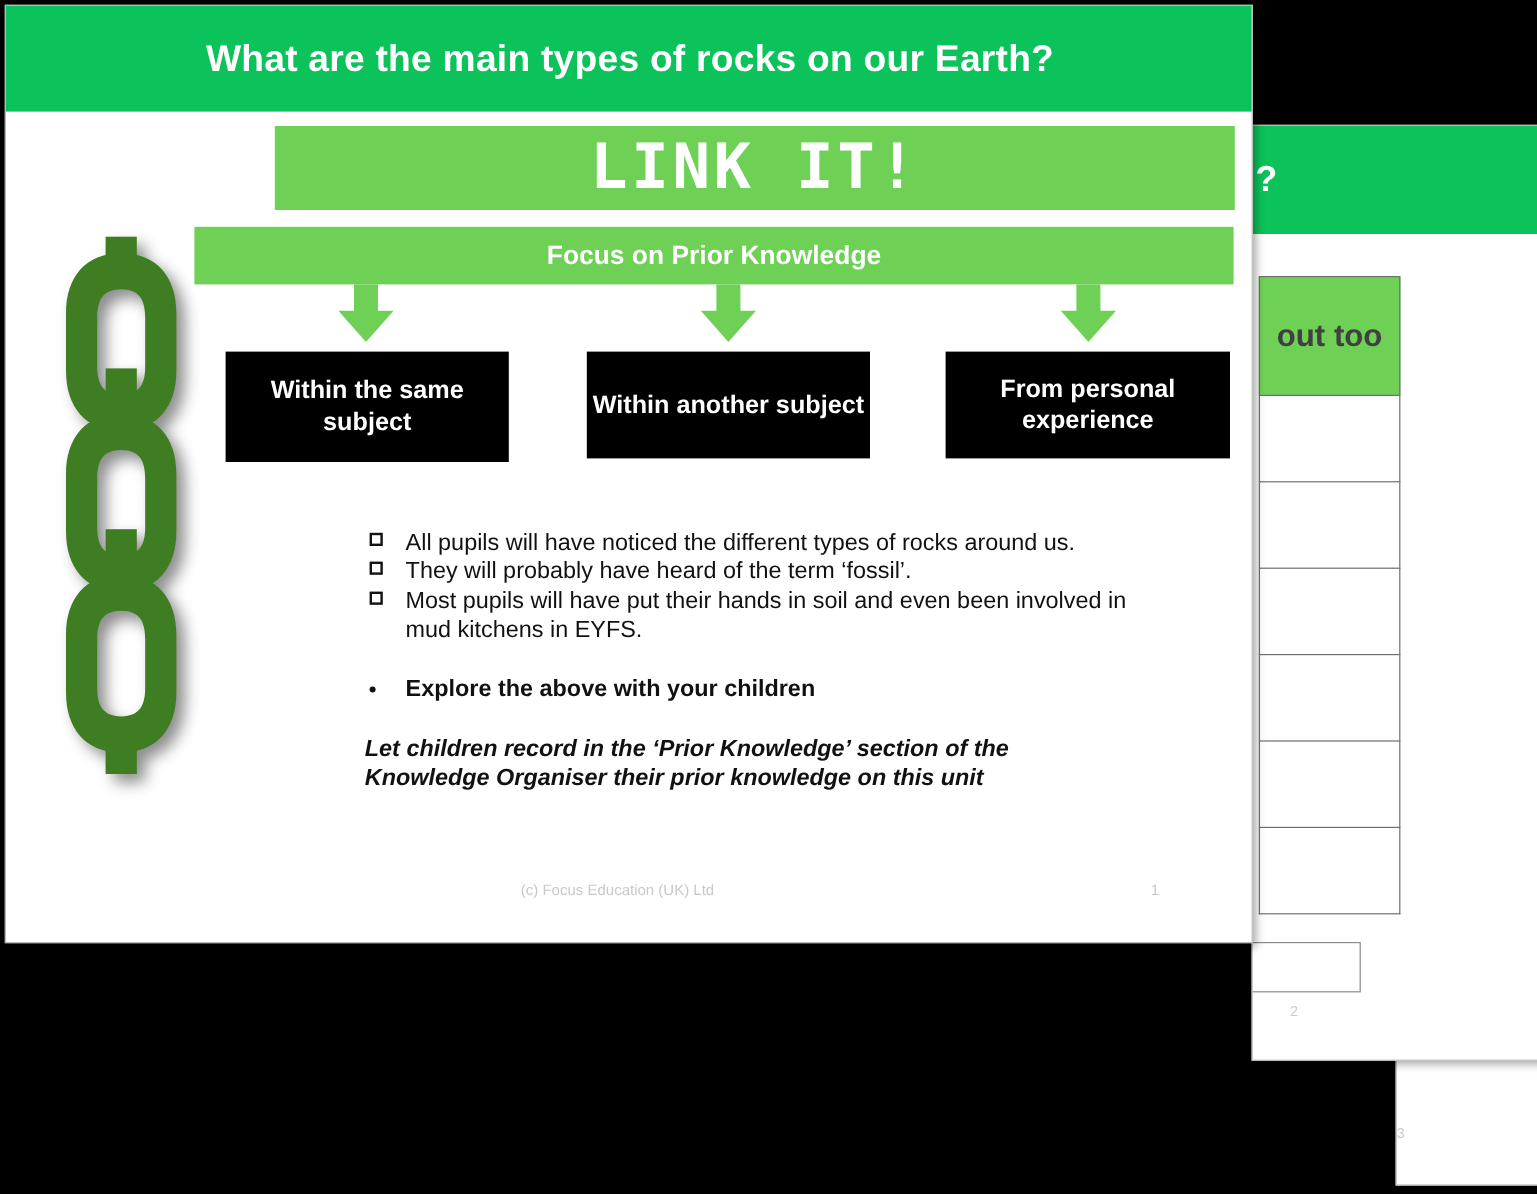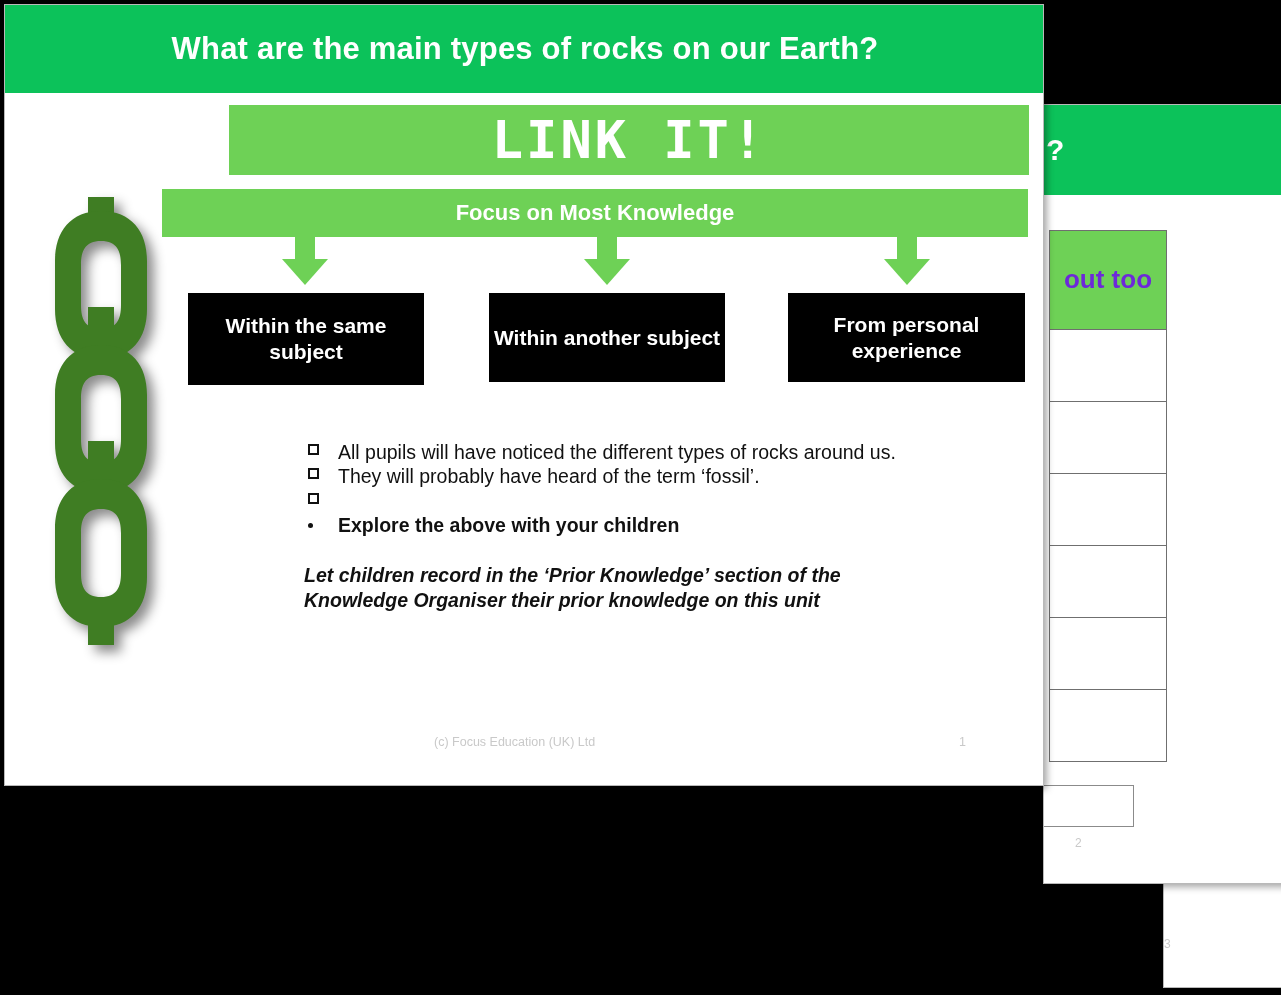--- a/index.html
+++ b/index.html
@@ -22,21 +22,21 @@
   #slide3 .foot{position:absolute;left:0;top:728px;width:320px;font-size:12px;color:#c9c9c9;}
   #slide3 .foot .n{position:absolute;left:0px;top:0;}
 
   
   #slide2{left:1043px;top:104px;width:320px;height:780px;}
   #slide2 .hdr{position:absolute;left:0;top:0;width:320px;height:90px;background:#0cc25a;
         color:#fff;font-weight:bold;font-size:30px;display:flex;align-items:center;
         padding-left:2px;box-sizing:border-box;white-space:nowrap;}
   #slide2 .tbl{position:absolute;left:5px;top:125px;width:118px;}
   #slide2 .tbl .r{height:72px;border:1px solid #6f6f6f;border-top:none;box-sizing:border-box;
-        color:#6d28d9;font-weight:bold;font-size:26px;display:flex;align-items:center;
+        color:#404040;font-weight:bold;font-size:26px;display:flex;align-items:center;
         justify-content:center;text-align:center;line-height:1.05;white-space:nowrap;}
   #slide2 .tbl .r:first-child{border-top:1px solid #6f6f6f;background:#6ed156;height:100px;}
   #slide2 .foot{position:absolute;left:0;top:731px;width:320px;font-size:12px;color:#c9c9c9;}
   #slide2 .foot .n{position:absolute;left:31px;top:0;}
   #slide2 .lowerbox{position:absolute;left:-888px;top:680px;width:978px;height:42px;
         border:1px solid #8b8b8b;box-sizing:border-box;}
 
   
   #slide1{left:4px;top:4px;width:1040px;height:782px;}
   .title{position:absolute;left:0;top:0;width:1040px;height:88px;background:#0cc25a;
@@ -123,21 +123,21 @@
       <span class="n">2</span>
     </div>
   </div>
 
   <div class="slide" id="slide1">
 
     <div class="title">What are the main types of rocks on our Earth?</div>
 
     <div class="linkit">LINK IT!</div>
 
-    <div class="focusbar">Focus on Most Knowledge</div>
+    <div class="focusbar">Focus on Prior Knowledge</div>
 
     <div class="arrow" id="a1">
       <div class="stem"></div>
       <div class="head"></div>
     </div>
     <div class="arrow" id="a2">
       <div class="stem"></div>
       <div class="head"></div>
     </div>
     <div class="arrow" id="a3">
@@ -161,21 +161,21 @@
         <path d="M52 282 C22 282 6 302 6 332 L6 380 C6 410 22 430 52 430 C82 430 98 410 98 380 L98 332 C98 302 82 282 52 282 Z
                  M52 312 C68 312 72 322 72 336 L72 376 C72 390 68 400 52 400 C36 400 32 390 32 376 L32 336 C32 322 36 312 52 312 Z"></path>
         <rect x="39" y="418" width="26" height="30"></rect>
       </g>
     </svg>
 
     <div class="body">
       <ul>
         <li><span class="sq"></span><span>All pupils will have noticed the different types of rocks around us.</span></li>
         <li><span class="sq"></span><span>They will probably have heard of the term ‘fossil’.</span></li>
-        <li><span class="sq"></span></li>
+        <li><span class="sq"></span><span>Most pupils will have put their hands in soil and even been involved in mud kitchens in EYFS.</span></li>
       </ul>
       <div class="expl">
         <span class="dot"></span><span>Explore the above with your children</span>
       </div>
       <div class="note">Let children record in the ‘Prior Knowledge’ section of the Knowledge Organiser their prior knowledge on this unit</div>
     </div>
 
     <div class="foot1">
       <span class="c">(c) Focus Education (UK) Ltd</span>
       <span class="n">1</span>

